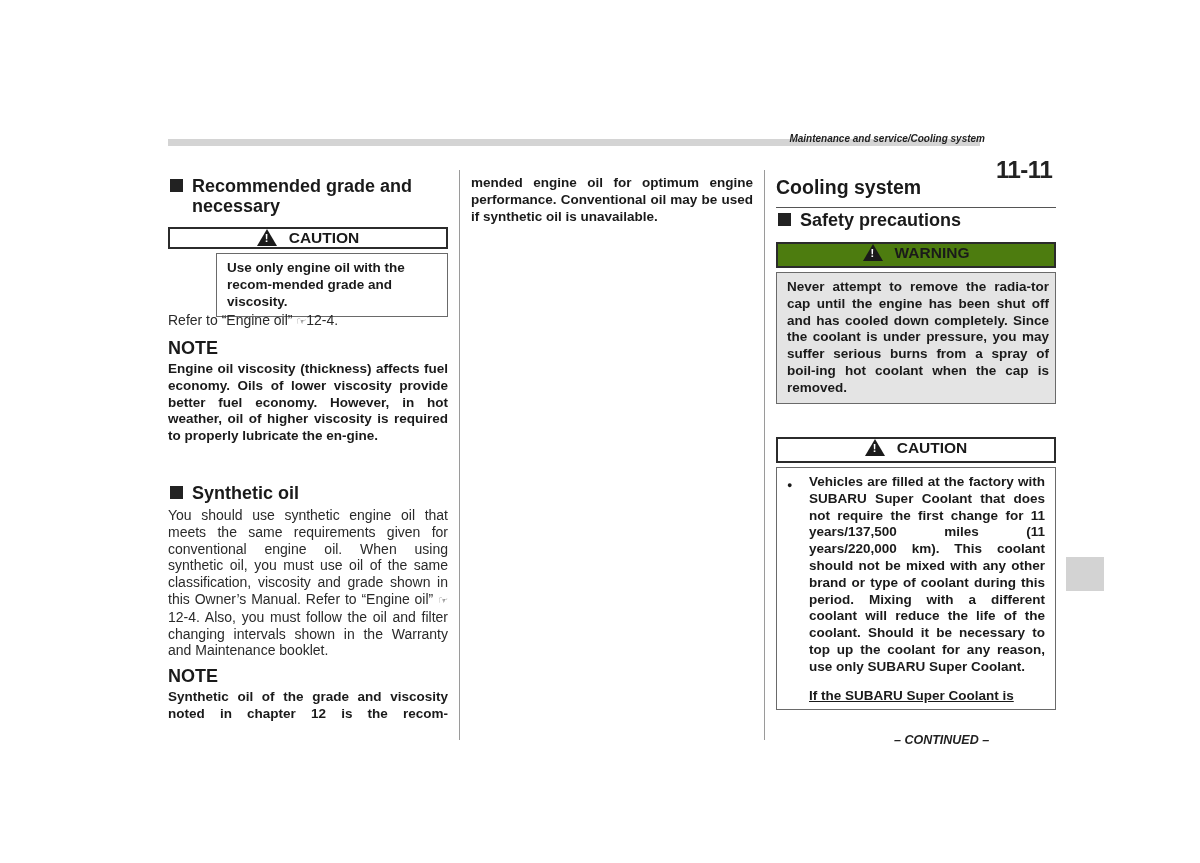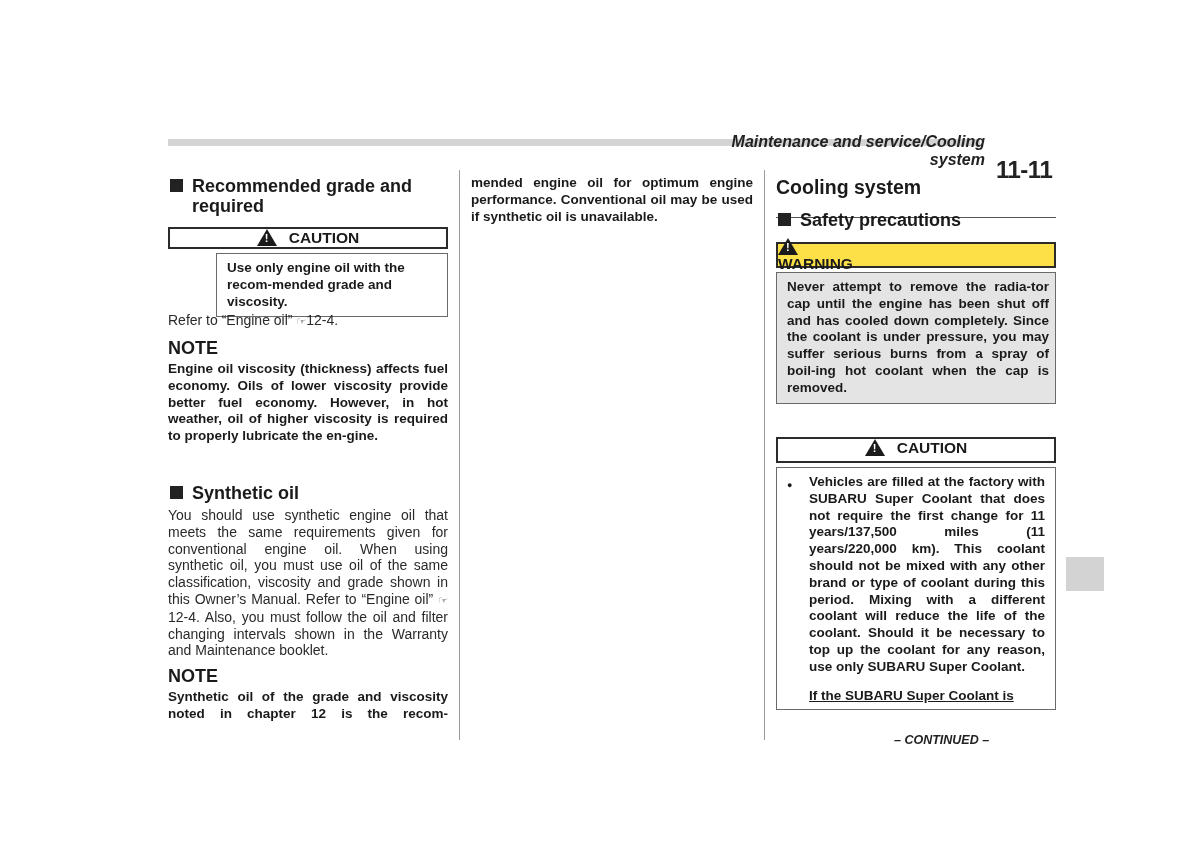--- a/index.html
+++ b/index.html
@@ -1,74 +1,74 @@
 <!DOCTYPE html>
 <html><head>
 <meta charset="utf-8">
 <style>
   html, body { margin: 0; padding: 0; background: #ffffff; }
   body { width: 1200px; height: 863px; position: relative; overflow: hidden;
          font-family: "Liberation Sans", sans-serif; color: #1a1a1a; }
 
   .header-bar { position: absolute; left: 168px; top: 139px; width: 812px; height: 7px; background: #d4d4d4; }
   .header-title { position: absolute; left: 700px; top: 133px; width: 285px; text-align: right;
-                  font-style: italic; font-weight: bold; font-size: 16px; color: #222; }
+                  font-style: italic; font-weight: bold; font-size: 10px; color: #222; }
   .page-number { position: absolute; left: 996px; top: 124px; font-weight: bold; font-size: 24px; color: #222; letter-spacing: -0.5px; margin-top: 32px; }
 
   .col { position: absolute; top: 0; }
   .col1 { left: 168px; width: 280px; }
   .col2 { left: 471px; width: 282px; }
   .col3 { left: 776px; width: 280px; }
 
   .vrule { position: absolute; width: 1px; background: #9a9a9a; }
   .vr1 { left: 459px; top: 170px; height: 570px; }
   .vr2 { left: 764px; top: 170px; height: 570px; }
 
   .sec-head { font-weight: bold; font-size: 18px; line-height: 20px; display: flex; color: #1a1a1a; }
   .sec-head .sq { display: inline-block; width: 13px; height: 13px; background: #222; margin: 3px 9px 0 2px; flex: none; }
 
   .bold-para { font-weight: bold; font-size: 13.5px; line-height: 16.8px; text-align: justify; }
   .para { font-size: 14px; line-height: 16.8px; text-align: justify; color: #2a2a2a; }
   .note-title { font-weight: bold; font-size: 18px; color: #1a1a1a; }
 
   .alert-head { border: 2px solid #2b2b2b; height: 22px; display: flex; align-items: flex-start; justify-content: center;
                 font-weight: bold; font-size: 15.5px; box-sizing: border-box; }
-  .alert-head.warn { background: #fde047; flex-direction: column; }
+  .alert-head.warn { background: #4d7c0f; }
   .alert-head .tri { width: 0; height: 0; border-left: 10px solid transparent; border-right: 10px solid transparent;
                      border-bottom: 17px solid #1a1a1a; position: relative; margin-right: 12px; }
   .alert-head .tri::after { content: "!"; position: absolute; left: -2px; top: 3px; color: #fff; font-size: 11px; font-weight: bold; }
   .alert-body { border: 1.5px solid #6a6a6a; box-sizing: border-box; padding: 5px 10px 5px 10px; margin-top: 4px; }
   .alert-body.warn { background: #e4e4e4; }
 
   .bullet-row { display: flex; }
   .bullet-row .dot { width: 22px; flex: none; font-weight: bold; }
 
   .cont { position: absolute; left: 894px; top: 733px; font-weight: bold; font-style: italic; font-size: 12.5px; color: #222; }
   .tab-marker { position: absolute; left: 1066px; top: 557px; width: 38px; height: 34px; background: #d3d3d3; }
 
   .ref-icon { font-size: 11px; color: #555; }
-  .h2 { font-weight: bold; font-size: 19.5px; border-bottom: 1.5px solid #555; padding-bottom: 18px; color: #1a1a1a; }
+  .h2 { font-weight: bold; font-size: 19.5px; border-bottom: 1.5px solid #555; padding-bottom: 8px; color: #1a1a1a; }
 </style>
 </head>
 <body>
 
 <div class="header-bar"></div>
 <div class="header-title">Maintenance and service/Cooling system</div>
 <div class="page-number">11-11</div>
 
 <div class="vrule vr1"></div>
 <div class="vrule vr2"></div>
 
 <div class="col col1">
   <div style="position:absolute; top:176px; left:0; width:280px;">
     <div class="sec-head">
       <span class="sq"></span>
       <span>
         <span>Recommended grade and</span><br>
-        <span>required</span>
+        <span>necessary</span>
       </span>
     </div>
   </div>
 
   <div style="position:absolute; top:227px; left:0; width:280px;">
     <div class="alert-head">
       <span class="tri"></span>
       <span>CAUTION</span>
     </div>
     <div class="alert-body bold-para" style="padding:6px 10px; text-align:left;margin-left:48px;">Use only engine oil with the recom-mended grade and viscosity.</div>

